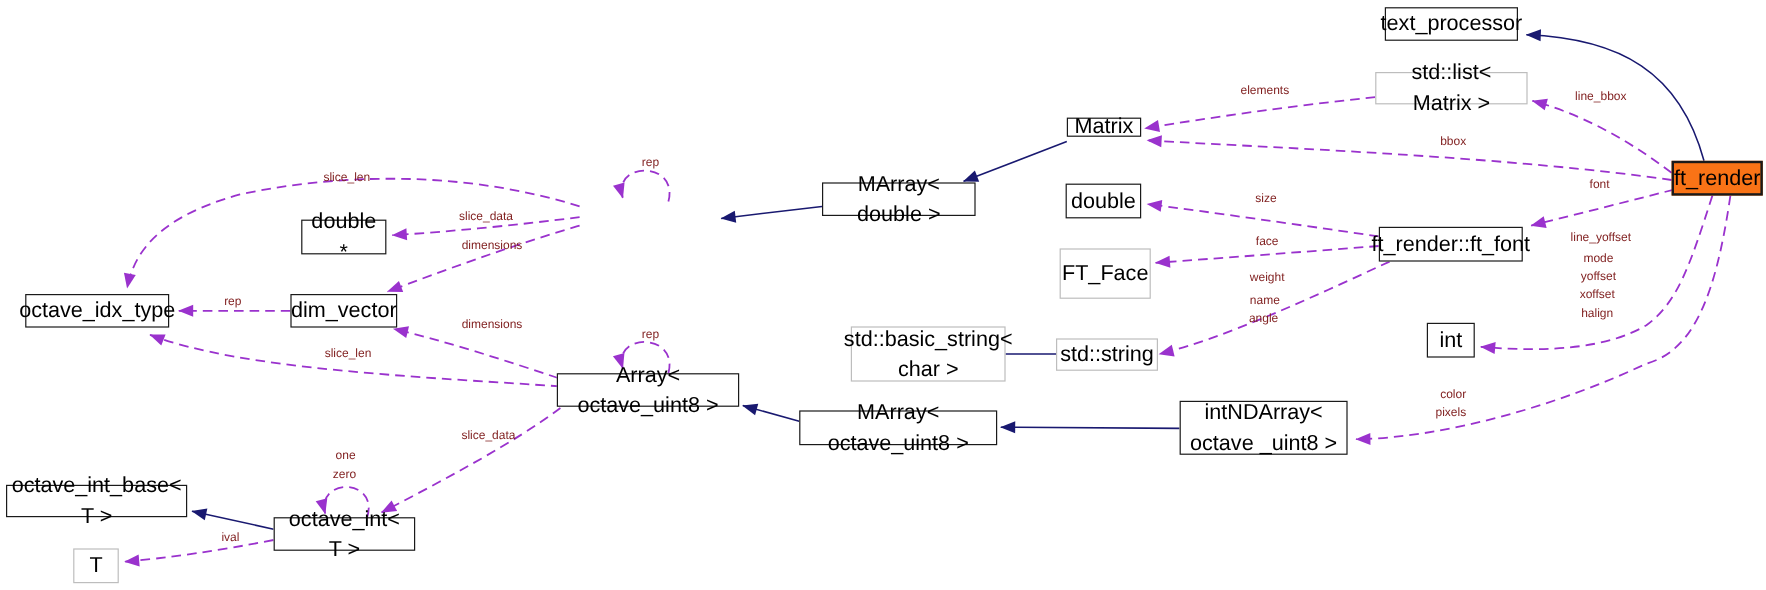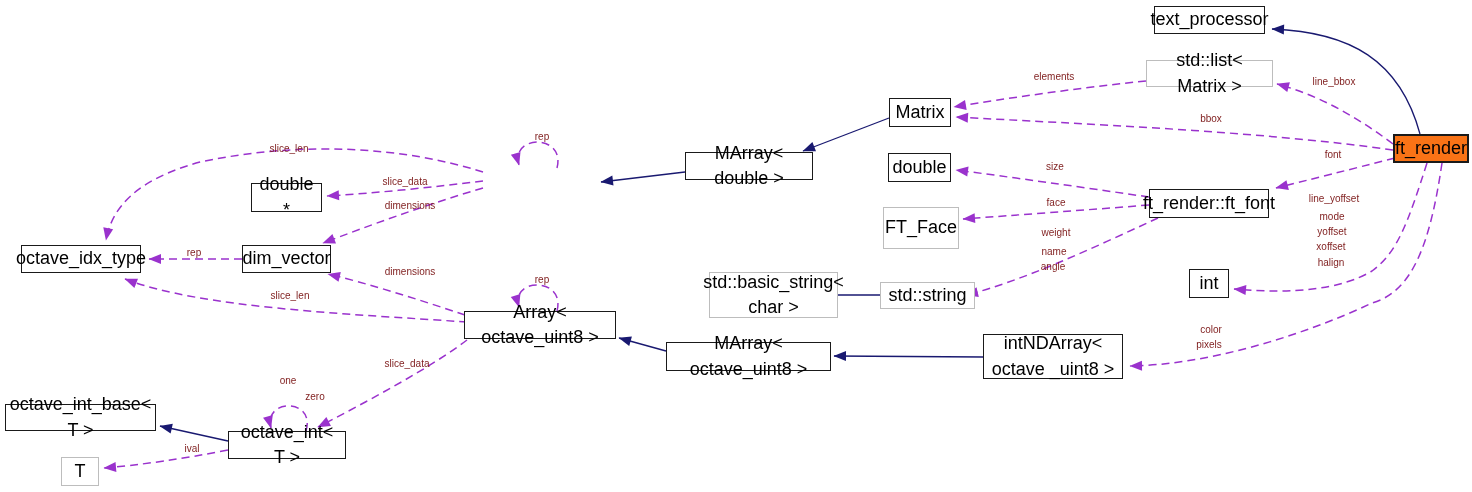--- a/index.html
+++ b/index.html
@@ -76,32 +76,32 @@
     <path class="edge dashed" d="M465,315 C420,300 370,284 328,274" marker-end="url(#ad)"></path>
     <path class="edge dashed" d="M467,322 C350,314 200,308 125,279" marker-end="url(#ad)"></path>
     <path class="edge dashed" d="M557,311 C566,277 510,277 519,307" marker-end="url(#ad)"></path>
     <path class="edge dashed" d="M467,340 C430,368 370,400 318,427" marker-end="url(#ad)"></path>
     <path class="edge dashed" d="M228,450 C182,459 140,465 104,468" marker-end="url(#ad)"></path>
     <path class="edge dashed" d="M306,431 C316,398 263,398 271,428" marker-end="url(#ad)"></path>
   </svg>
 
   <div class="node" style="left:1154px;top:6px;width:111px;height:28px;">text_processor</div>
   <div class="node external" style="left:1146px;top:60px;width:127px;height:27px;">std::list&lt; Matrix &gt;</div>
-  <div class="node" style="left:889px;top:98px;width:62px;height:29px;">Matrix</div>
+  <div class="node" style="left:889px;top:98px;width:62px;height:16px;">Matrix</div>
   <div class="node current" style="left:1393px;top:134px;width:76px;height:29px;">ft_render</div>
   <div class="node" style="left:888px;top:153px;width:63px;height:29px;">double</div>
   <div class="node" style="left:685px;top:152px;width:128px;height:28px;">MArray&lt; double &gt;</div>
   <div class="node" style="left:251px;top:183px;width:71px;height:29px;">double *</div>
   <div class="node" style="left:1149px;top:189px;width:120px;height:29px;">ft_render::ft_font</div>
   <div class="node external" style="left:883px;top:207px;width:76px;height:42px;">FT_Face</div>
   <div class="node" style="left:21px;top:245px;width:120px;height:28px;">octave_idx_type</div>
   <div class="node" style="left:242px;top:245px;width:89px;height:28px;">dim_vector</div>
   <div class="node" style="left:1189px;top:269px;width:40px;height:29px;">int</div>
   <div class="node external" style="left:684px;top:272px;width:129px;height:46px;margin-left:25px;">std::basic_string&lt; char &gt;</div>
-  <div class="node external" style="left:880px;top:282px;width:95px;height:27px;">std::string</div>
+  <div class="node external" style="left:880px;top:282px;width:85px;height:27px;">std::string</div>
   <div class="node" style="left:464px;top:311px;width:152px;height:28px;">Array&lt; octave_uint8 &gt;</div>
   <div class="node" style="left:666px;top:342px;width:165px;height:29px;">MArray&lt; octave_uint8 &gt;</div>
   <div class="node" style="left:983px;top:334px;width:140px;height:45px;">intNDArray&lt; octave _uint8 &gt;</div>
   <div class="node" style="left:5px;top:404px;width:151px;height:27px;">octave_int_base&lt; T &gt;</div>
   <div class="node" style="left:228px;top:431px;width:118px;height:28px;">octave_int&lt; T &gt;</div>
   <div class="node external" style="left:61px;top:457px;width:38px;height:29px;">T</div>
 
   <span class="edge-label" style="left:1054px;top:76px;">elements</span>
   <span class="edge-label" style="left:1334px;top:81px;">line_bbox</span>
   <span class="edge-label" style="left:1211px;top:118px;">bbox</span>
@@ -121,16 +121,16 @@
   <span class="edge-label" style="left:542px;top:136px;">rep</span>
   <span class="edge-label" style="left:289px;top:148px;">slice_len</span>
   <span class="edge-label" style="left:405px;top:181px;">slice_data</span>
   <span class="edge-label" style="left:410px;top:205px;">dimensions</span>
   <span class="edge-label" style="left:194px;top:252px;">rep</span>
   <span class="edge-label" style="left:410px;top:271px;">dimensions</span>
   <span class="edge-label" style="left:290px;top:295px;">slice_len</span>
   <span class="edge-label" style="left:542px;top:279px;">rep</span>
   <span class="edge-label" style="left:407px;top:363px;">slice_data</span>
   <span class="edge-label" style="left:288px;top:380px;">one</span>
-  <span class="edge-label" style="left:287px;top:396px;margin-left:28px;">zero</span>
+  <span class="edge-label" style="left:287px;top:396px;">zero</span>
   <span class="edge-label" style="left:192px;top:448px;">ival</span>
 
 </div>
 
 </body></html>

